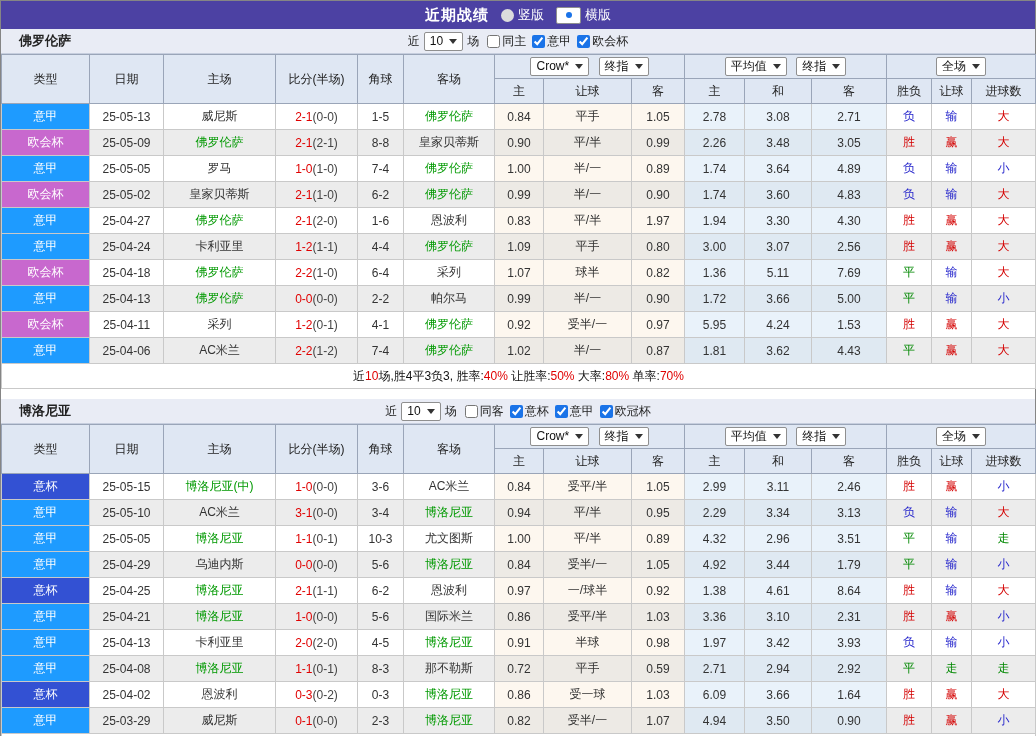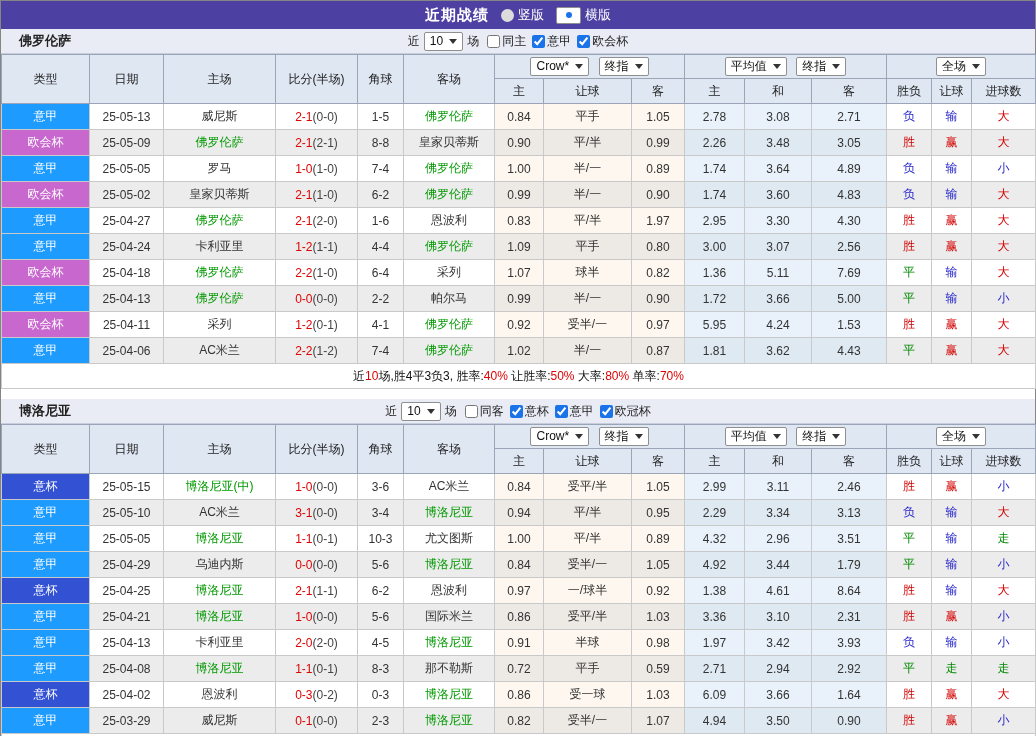--- a/index.html
+++ b/index.html
@@ -238,21 +238,21 @@
           <tr>
             <td class="type badge-liga">意甲</td>
             <td>25-04-27</td>
             <td class="t-hl">佛罗伦萨</td>
             <td><span class="ft">2-1</span><span class="ht">(2-0)</span></td>
             <td>1-6</td>
             <td>恩波利</td>
             <td class="c-odds">0.83</td>
             <td class="c-odds">平/半</td>
             <td class="c-odds">1.97</td>
-            <td class="c-avg">2.95</td>
+            <td class="c-avg">1.94</td>
             <td class="c-avg">3.30</td>
             <td class="c-avg">4.30</td>
             <td class="t-red">胜</td>
             <td class="t-red">赢</td>
             <td class="t-red">大</td>
           </tr>
           <tr>
             <td class="type badge-liga">意甲</td>
             <td>25-04-24</td>
             <td>卡利亚里</td>

